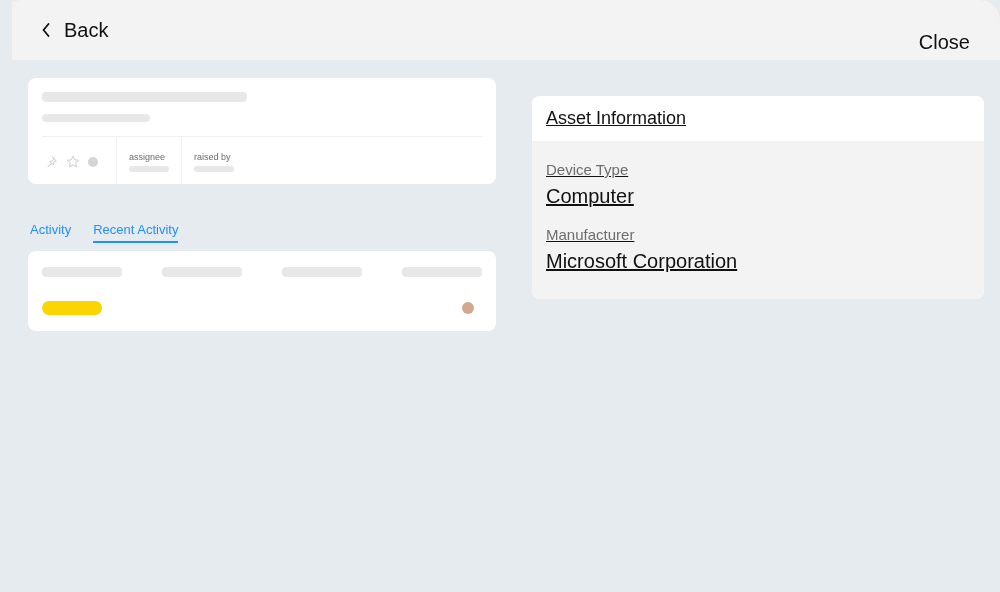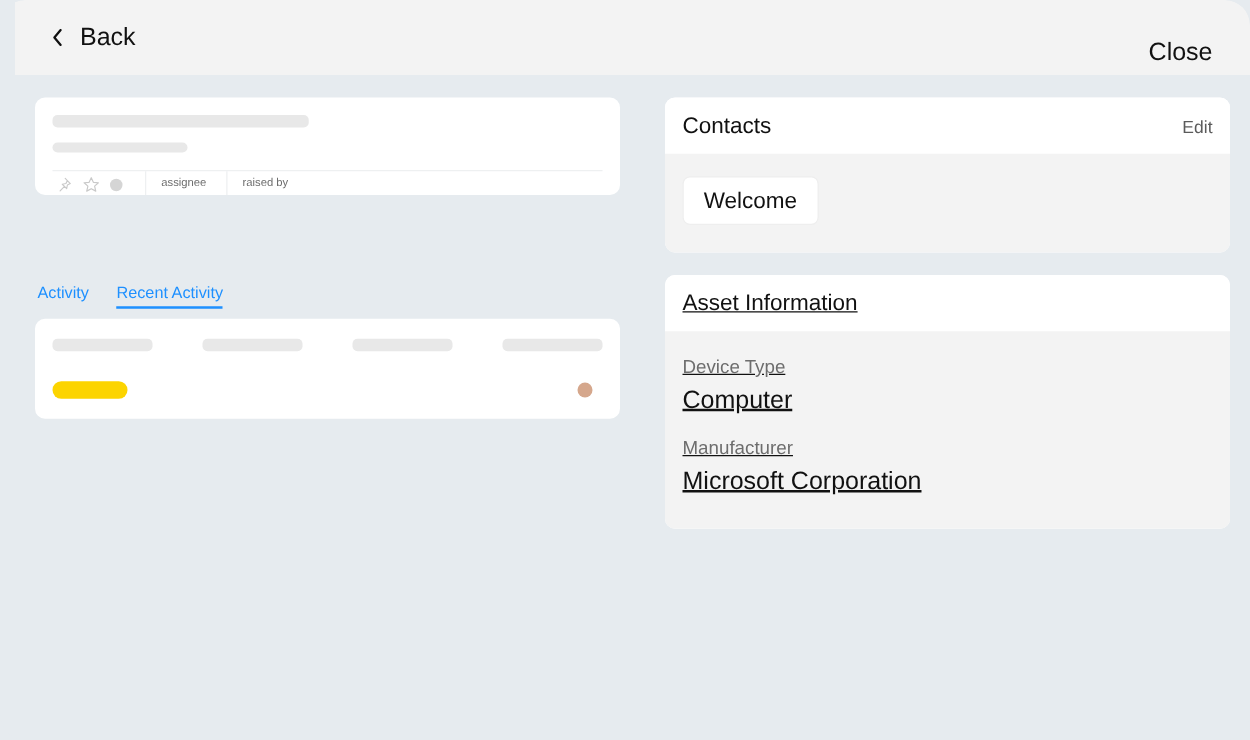--- a/index.html
+++ b/index.html
@@ -82,21 +82,21 @@
     }
     .sk-line2 {
       width: 108px;
       height: 8px;
       margin-bottom: 14px;
     }
     .ticket-footer {
       display: flex;
       align-items: stretch;
       border-top: 1px solid #eef0f1;
-      height: 20px;
+      height: 48px;
     }
     .tf-cell {
       display: flex;
       flex-direction: column;
       justify-content: center;
       padding: 4px 12px 2px 12px;
       gap: 4px;
       border-right: 1px solid #eef0f1;
     }
     .tf-cell:last-child { border-right: none; }
@@ -123,21 +123,20 @@
       display: flex;
       gap: 22px;
       margin-top: 38px;
       padding-left: 2px;
       font-size: 13px;
     }
     .tab {
       color: #1e90ff;
       cursor: pointer;
       padding-bottom: 4px;
-      margin-top: 32px;
     }
     .tab.active {
       font-weight: 400;
       color: #1e90ff;
       border-bottom: 2px solid #1e90ff;
     }
     
     .results-card {
       margin-top: 8px;
       padding: 16px 14px;
@@ -286,29 +285,20 @@
           <div class="res-head-sk"></div>
         </div>
         <div class="res-data-row">
           <div class="res-pill"></div>
           <div class="res-dot"></div>
         </div>
       </div>
     </div>
 
     <div class="right-col">
-      <div class="section-card">
-        <div class="section-header">
-          <span class="section-title">Contacts</span>
-          <span class="edit-link">Edit</span>
-        </div>
-        <div class="section-body">
-          <span class="chip">Welcome</span>
-        </div>
-      </div>
 
       <div class="section-card info-card">
         <div class="section-header">
           <span class="section-title">Asset Information</span>
         </div>
         <div class="info-body">
           <div class="info-item">
             <div class="info-label">Device Type</div>
             <div class="info-value">Computer</div>
           </div>

